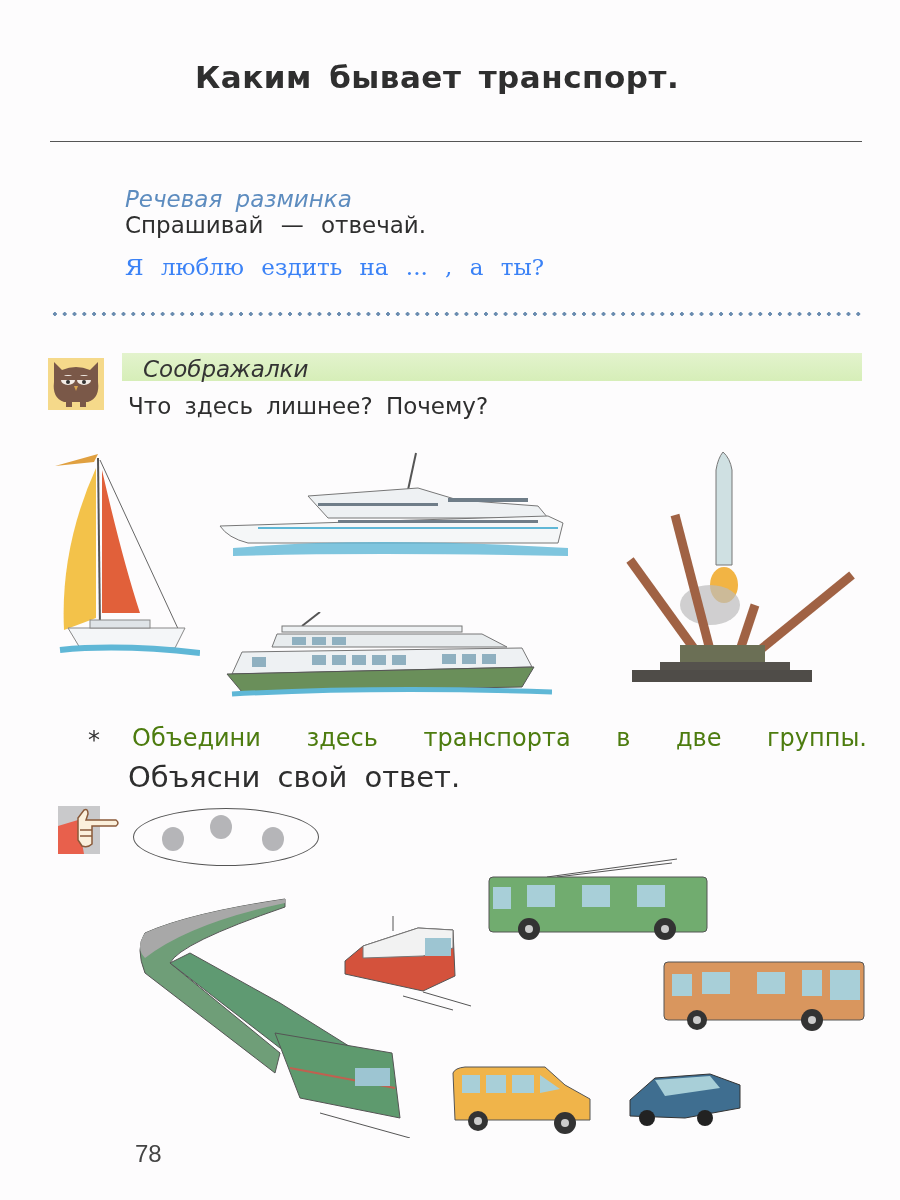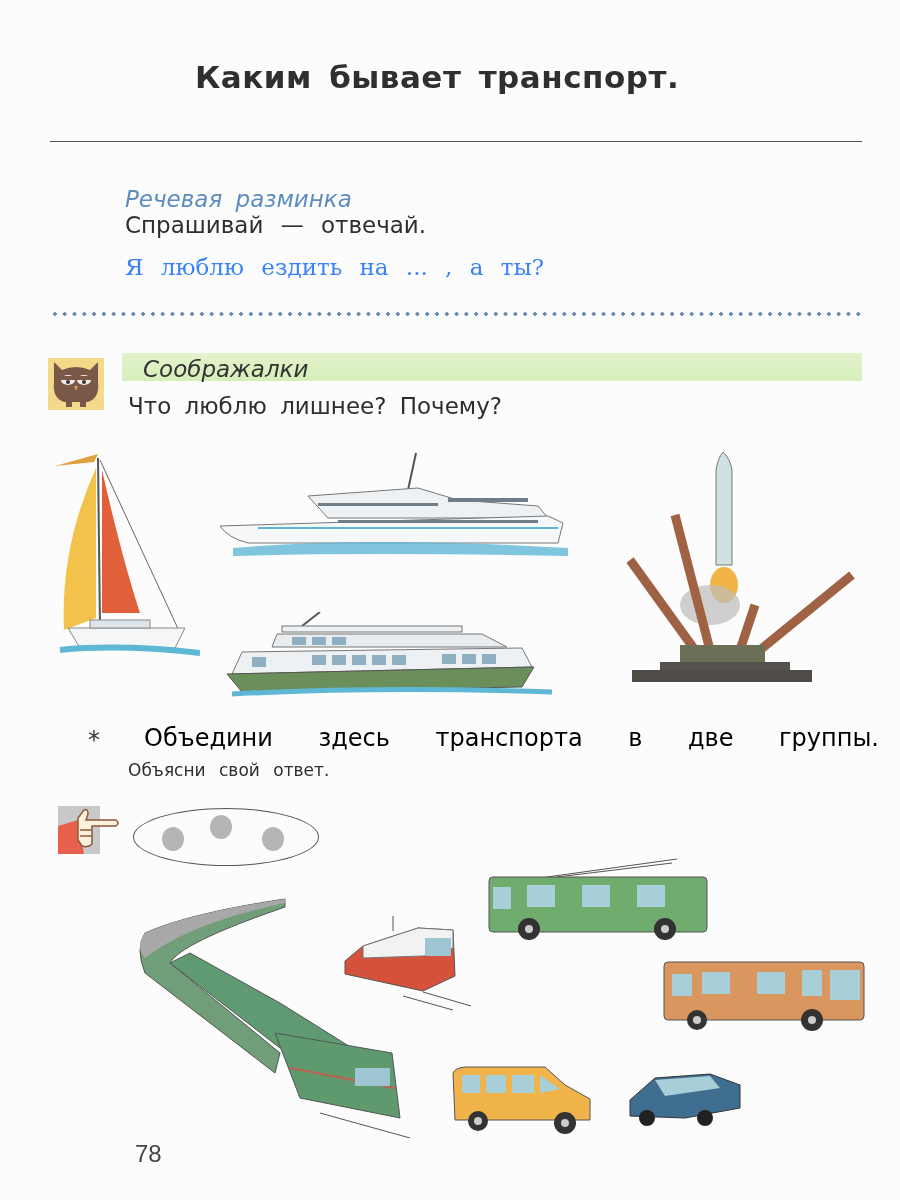--- a/index.html
+++ b/index.html
@@ -35,24 +35,24 @@
   .owl-icon { left: 48px; top: 358px; width: 56px; height: 52px; }
   .puzzle-heading {
     left: 143px; top: 356px; font-family: "DejaVu Sans", sans-serif; font-style: italic;
     font-size: 23px; color: #333;
   }
   .puzzle-question {
     left: 128px; top: 393px; font-size: 23px; color: #2e2e2e; word-spacing: 6px;
   }
   .task-star { left: 88px; top: 726px; font-size: 24px; color: #333; }
   .task-line1 {
-    left: 144px; top: 724px; width: 735px; font-size: 24px; color: #000000;
+    left: 132px; top: 724px; width: 735px; font-size: 24px; color: #4d7c0f;
     display: flex; justify-content: space-between;
   }
-  .task-line2 { left: 128px; top: 760px; font-size: 17px; color: #2e2e2e; word-spacing: 8px; }
+  .task-line2 { left: 128px; top: 760px; font-size: 29px; color: #2e2e2e; word-spacing: 8px; }
   .hand-icon { left: 58px; top: 806px; width: 62px; height: 48px; }
   .group-oval {
     left: 133px; top: 808px; width: 184px; height: 56px;
     border: 1px solid #555; border-radius: 50%;
   }
   .oval-dot { width: 22px; height: 24px; border-radius: 50%; background: #b5b5b8; position: absolute; }
   .page-number {
     left: 135px; top: 1140px; font-family: Liberation Sans, sans-serif; font-size: 24px; color: #444;
   }
   .picture { position: absolute; }
@@ -81,21 +81,21 @@
     <rect x="13" y="18" width="14" height="4" fill="#7a5848"></rect>
     <rect x="29" y="18" width="14" height="4" fill="#7a5848"></rect>
     <circle cx="20" cy="24" r="2" fill="#333"></circle>
     <circle cx="36" cy="24" r="2" fill="#333"></circle>
     <path d="M26 28 L28 33 L30 28 Z" fill="#d9a550"></path>
     <rect x="18" y="44" width="6" height="5" fill="#7a5848"></rect>
     <rect x="32" y="44" width="6" height="5" fill="#7a5848"></rect>
   </svg>
 </div>
 <div class="abs puzzle-heading">Соображалки</div>
-<div class="abs puzzle-question">Что люблю лишнее? Почему?</div>
+<div class="abs puzzle-question">Что здесь лишнее? Почему?</div>
 
 <div class="picture" style="left:50px;top:448px;width:150px;height:210px;">
   <svg width="150" height="210" viewBox="0 0 150 210">
     <line x1="48" y1="10" x2="50" y2="180" stroke="#555" stroke-width="2"></line>
     <path d="M5 18 L48 6 L44 14 Z" fill="#e0a040"></path>
     <path d="M46 20 Q10 100 14 182 L46 170 Z" fill="#f3c24a"></path>
     <path d="M52 22 Q72 110 90 165 L52 165 Z" fill="#e1603a"></path>
     <line x1="50" y1="12" x2="130" y2="185" stroke="#666" stroke-width="1"></line>
     <path d="M18 180 L135 180 L125 200 L30 200 Z" fill="#f4f6f8" stroke="#888"></path>
     <rect x="40" y="172" width="60" height="8" fill="#dfe4e8" stroke="#888"></rect>

